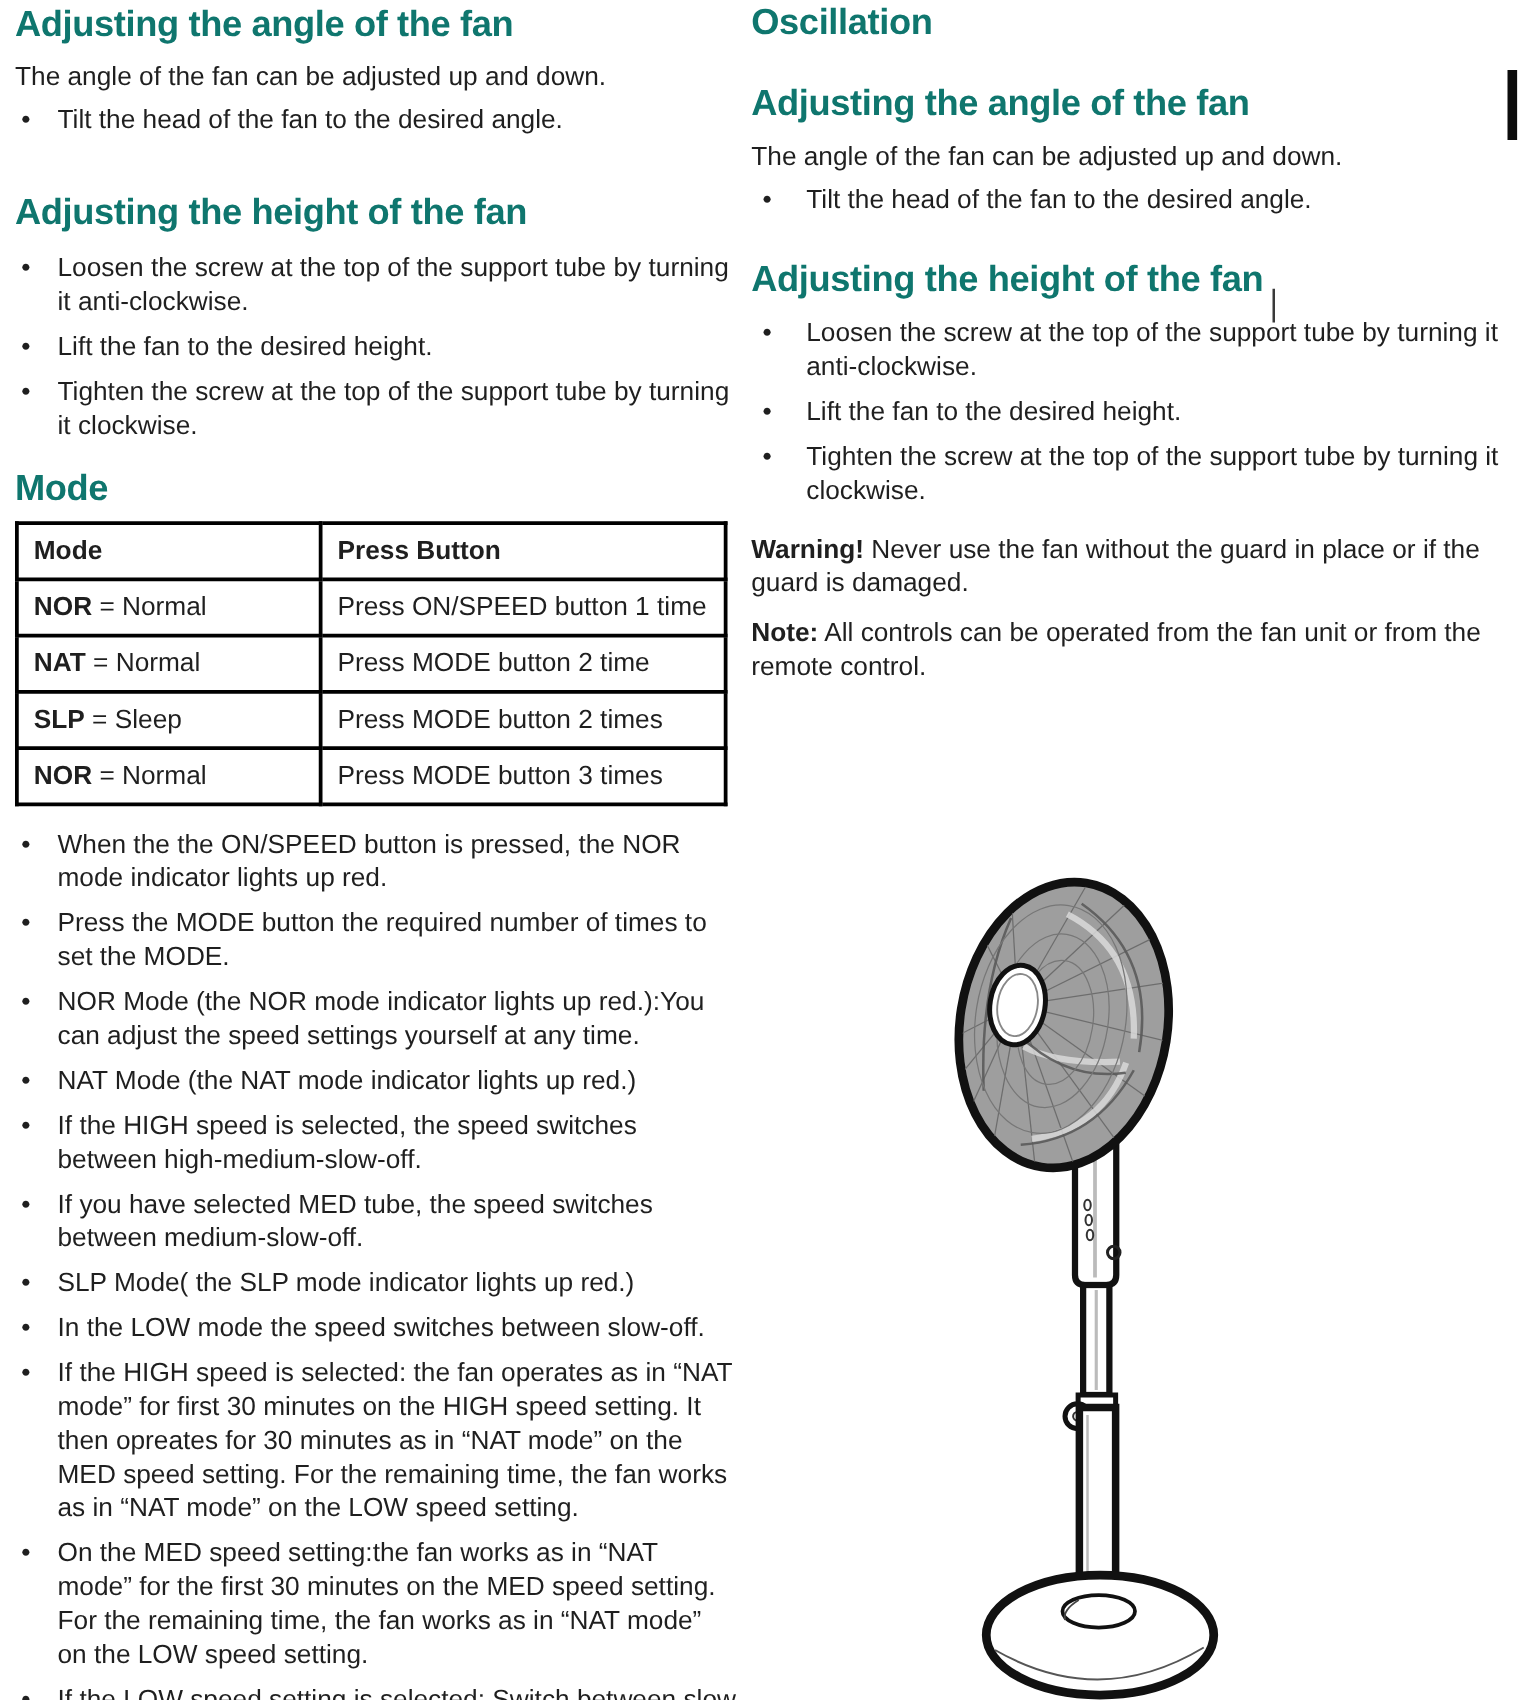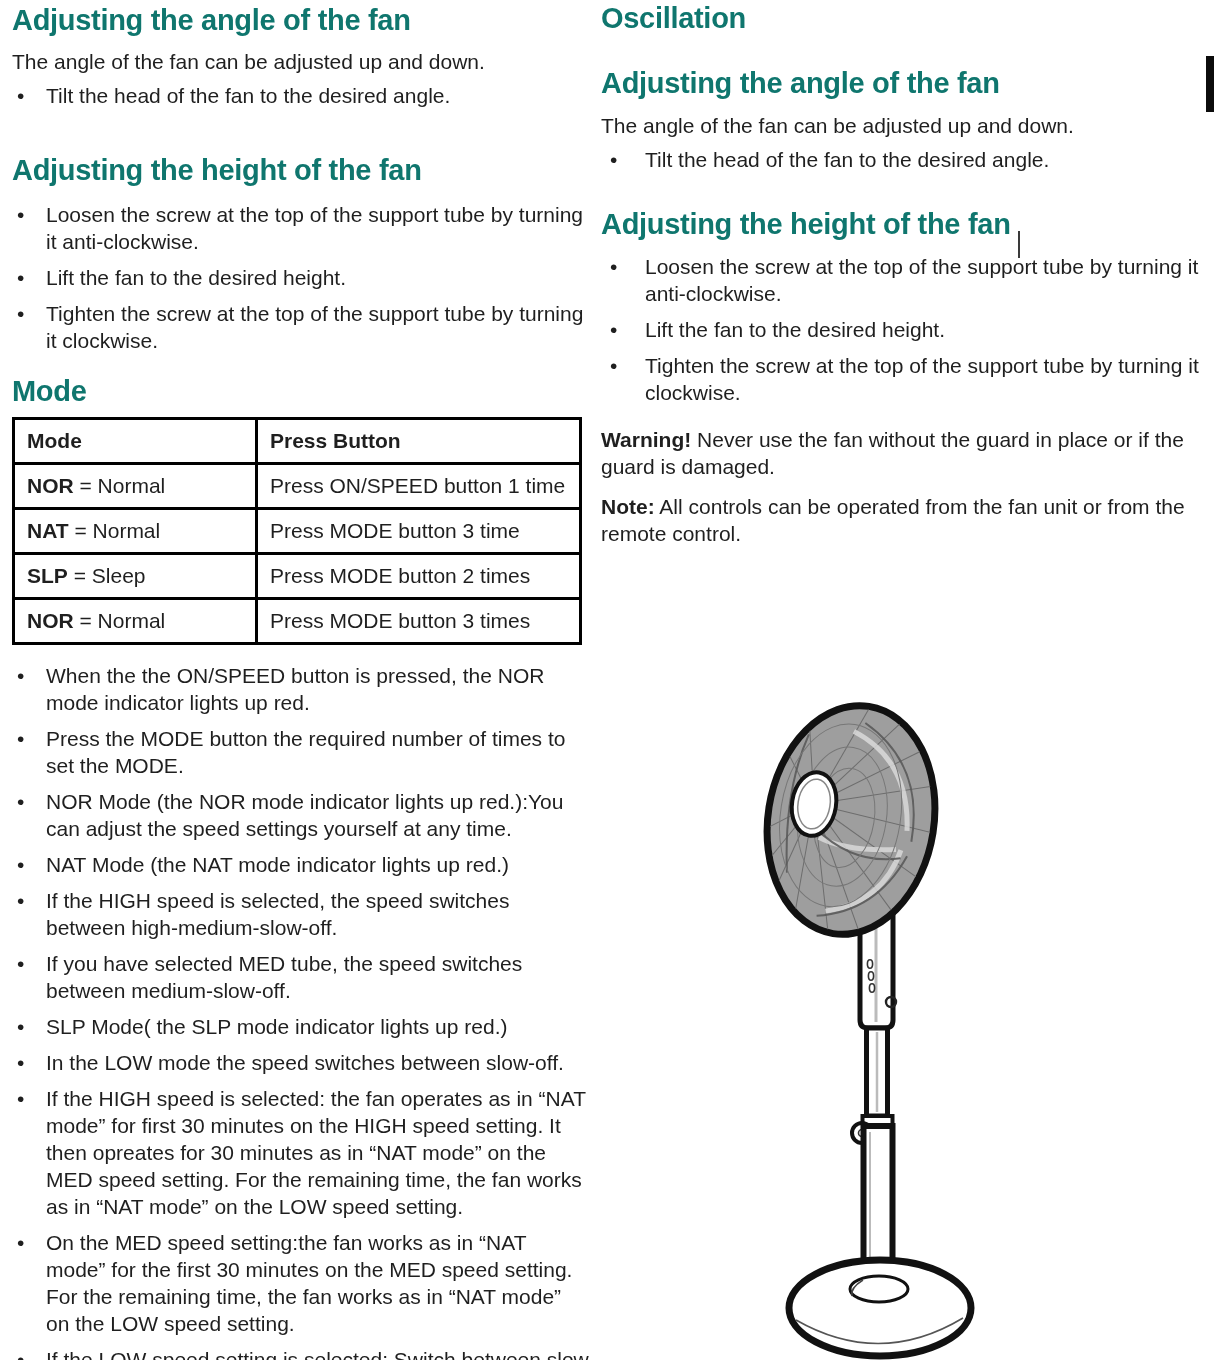--- a/index.html
+++ b/index.html
@@ -86,21 +86,21 @@
           <tr>
         <th class="c1">Mode</th>
         <th>Press Button</th>
       </tr>
       <tr>
         <td class="c1"><b class="lead">NOR</b><span> = Normal</span></td>
         <td>Press ON/SPEED button 1 time</td>
       </tr>
       <tr>
         <td class="c1"><b class="lead">NAT</b><span> = Normal</span></td>
-        <td>Press MODE button 3 time</td>
+        <td>Press MODE button 2 time</td>
       </tr>
       <tr>
         <td class="c1"><b class="lead">SLP</b><span> = Sleep</span></td>
         <td>Press MODE button 2 times</td>
       </tr>
       <tr>
         <td class="c1"><b class="lead">NOR</b><span> = Normal</span></td>
         <td>Press MODE button 3 times</td>
       </tr>
     </tbody>

